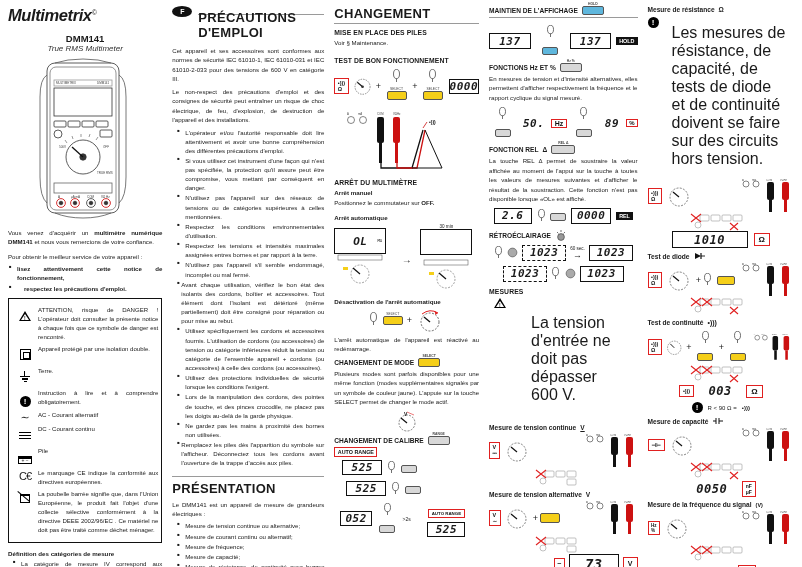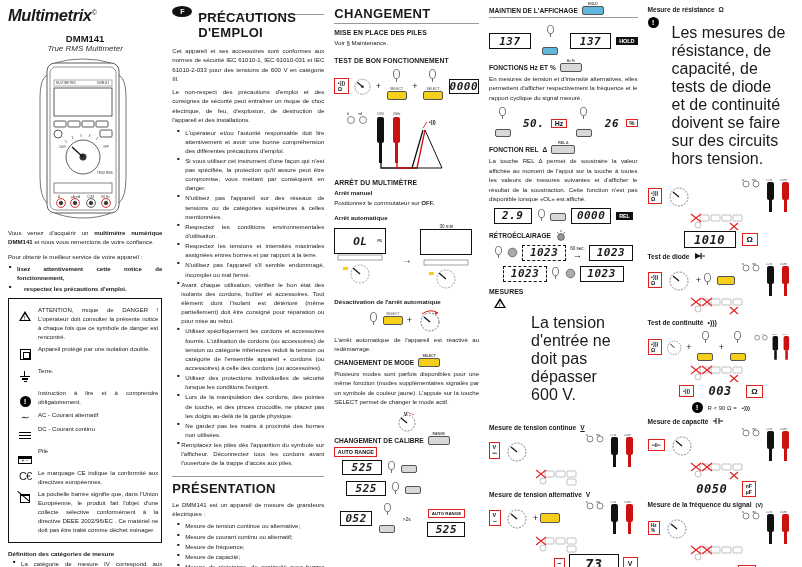--- a/index.html
+++ b/index.html
@@ -562,37 +562,37 @@
         </div>
       <span class="redbox" style="font-size:7px;padding:0 3px;">Hz</span>
       <div style="text-align:center;">
         <svg width="9" height="12" viewBox="0 0 9 12">
             <ellipse cx="4.5" cy="4.5" rx="3" ry="4.2" fill="none" stroke="#333" stroke-width="0.7"></ellipse>
             <path d="M4.5 8.7 L4.5 12" stroke="#333" stroke-width="0.7"></path>
           </svg>
         <div class="btn-grey" style="width:16px;height:8px;"></div>
       </div>
       <div class="lcd" style="width:24px;height:14px;border:none;">
-          <span class="digits" style="font-size:11px;">26</span>
+          <span class="digits" style="font-size:11px;">89</span>
         </div>
       <span class="redbox" style="font-size:6px;padding:0 2px;">%</span>
     </div>
 
     <div class="sub-head-inline">
       <span>FONCTION REL</span>
       <span>Δ</span>
       <span class="btn-grey" style="width:24px;height:9px;position:relative;">
           <span class="btnlabel">REL Δ</span>
         </span>
     </div>
     <p class="body">La touche REL Δ permet de soustraire la valeur affichée au moment de l'appui sur la touche à toutes les valeurs de mesures suivantes et d'afficher le résultat de la soustraction. Cette fonction n'est pas disponible lorsque «OL» est affiché.</p>
 
     <div class="fig flex-row" style="gap:5px;justify-content:center;margin-top:3px;">
       <div class="lcd" style="width:38px;height:16px;">
-          <span class="digits" style="font-size:11px;">2.9</span>
+          <span class="digits" style="font-size:11px;">2.6</span>
         </div>
       <div style="text-align:center;">
         <svg width="9" height="12" viewBox="0 0 9 12">
             <ellipse cx="4.5" cy="4.5" rx="3" ry="4.2" fill="none" stroke="#333" stroke-width="0.7"></ellipse>
             <path d="M4.5 8.7 L4.5 12" stroke="#333" stroke-width="0.7"></path>
           </svg>
         <div class="btn-grey" style="width:16px;height:8px;"></div>
       </div>
       <div class="lcd" style="width:40px;height:16px;">
           <span class="digits" style="font-size:11px;">0000</span>
@@ -793,21 +793,21 @@
               <rect x="21" y="2" width="9" height="6" rx="1"></rect>
               <rect x="32" y="2" width="9" height="6" rx="1"></rect>
               <rect x="43" y="2" width="9" height="6" rx="1"></rect>
               <circle cx="8" cy="12" r="3"></circle>
             </g>
           <path d="M1 1 l10 8 M11 1 l-10 8" stroke="#e02020" stroke-width="1.1"></path>
           <path d="M40 10 l8 7 M48 10 l-8 7" stroke="#e02020" stroke-width="1.1"></path>
         </svg>
       </div>
       <div class="flex-row" style="justify-content:center;gap:6px;">
-        <div class="lcd" style="width:52px;height:17px;">
+        <div class="lcd" style="width:76px;height:17px;">
             <span class="digits" style="font-size:12px;">1010</span>
           </div>
         <span class="redbox" style="font-size:8px;padding:1px 4px;">Ω</span>
       </div>
     </div>
 
     <div class="sub-head-inline">
       <span>Test de diode</span>
       <svg width="12" height="8" viewBox="0 0 12 8">
           <path d="M1 1 L1 7 L7 4 z" fill="#111"></path>

